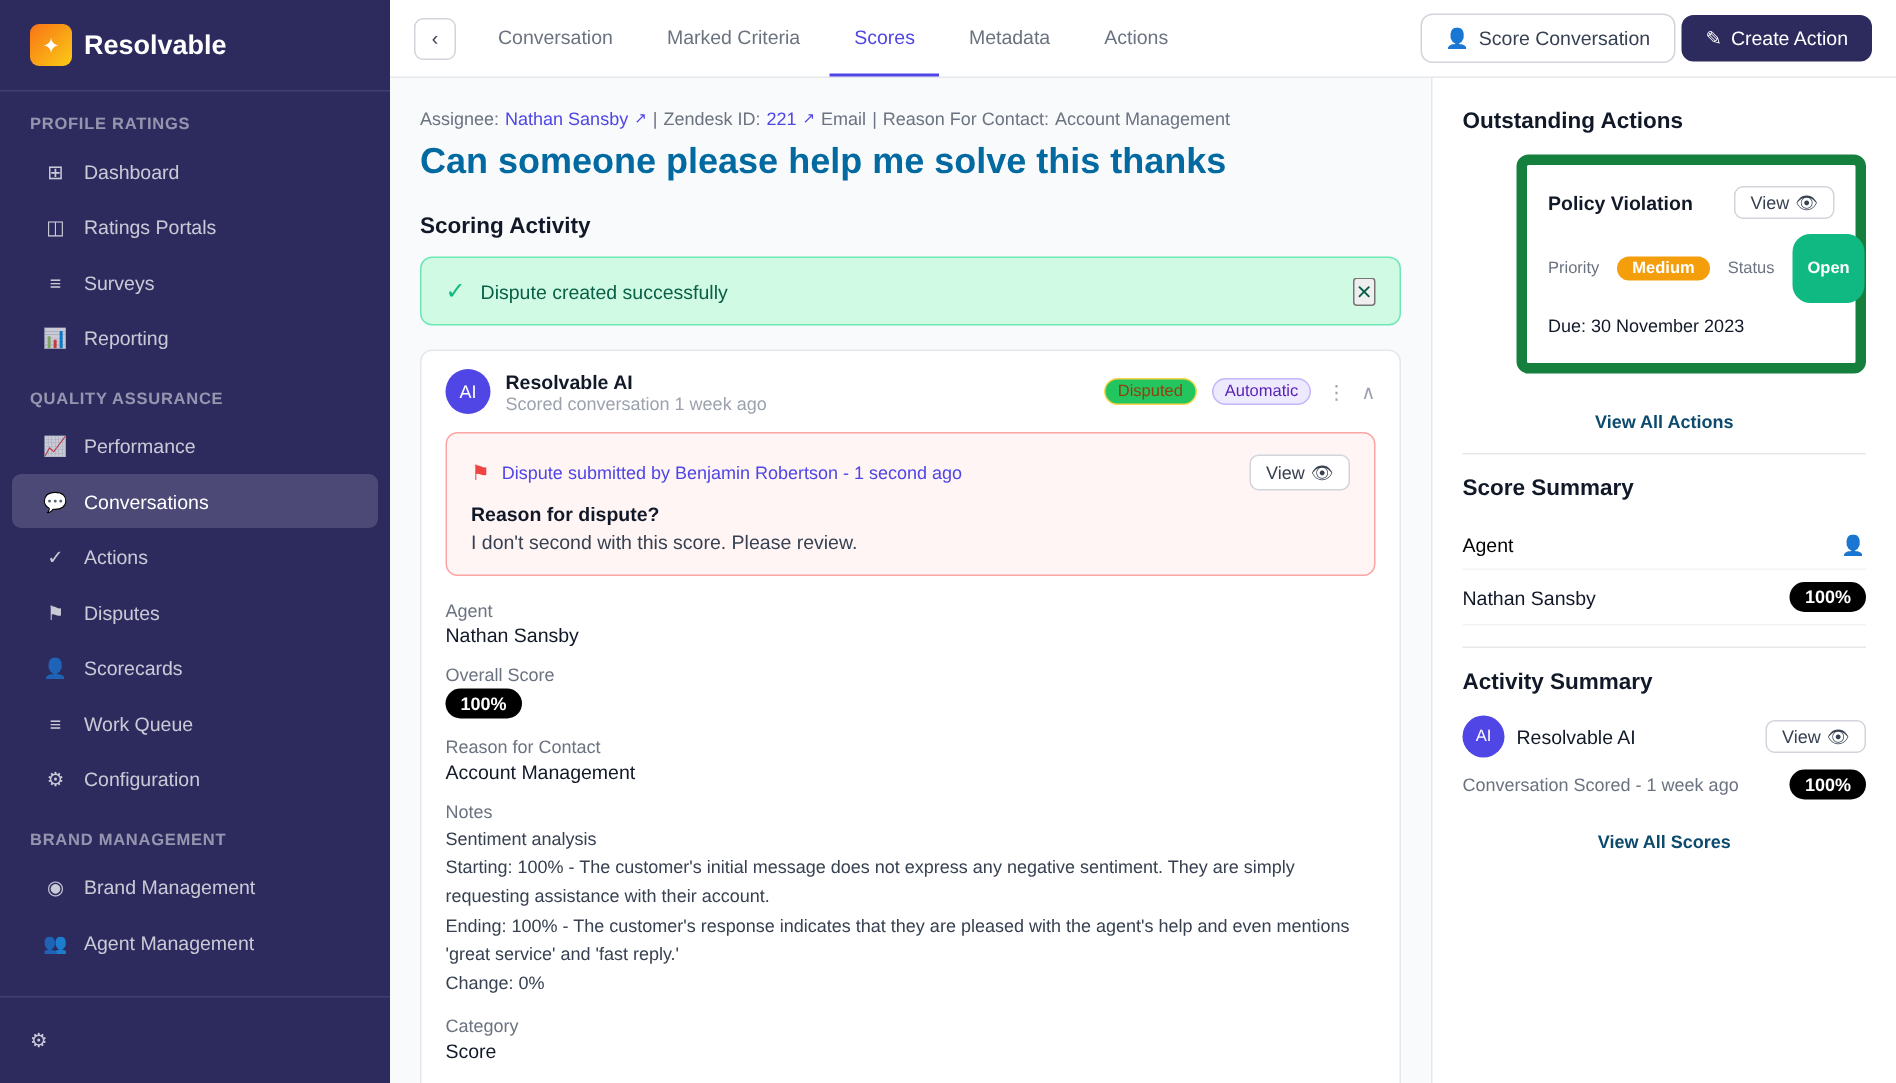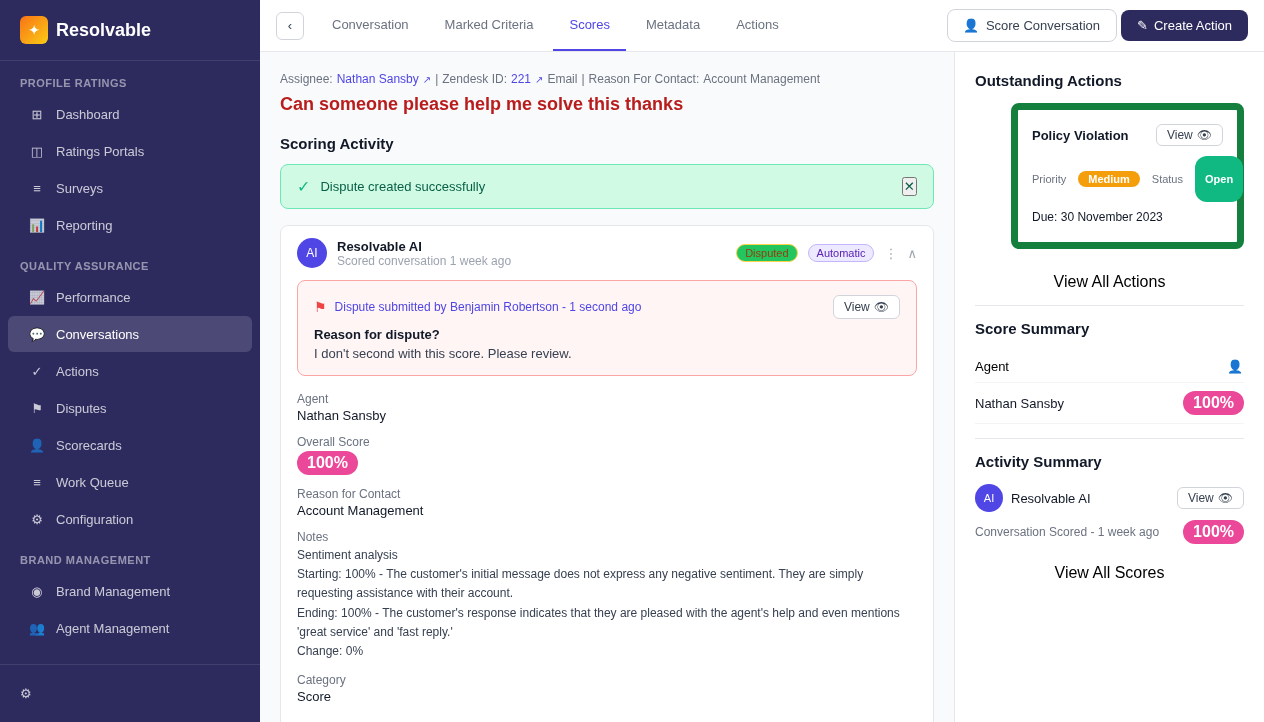--- a/index.html
+++ b/index.html
@@ -32,21 +32,21 @@
     
     .content-area { display: flex; flex: 1; overflow: hidden; background: #f9fafb; }
 
     
     .center-panel { flex: 1; overflow-y: auto; padding: 20px; }
 
     
     .info-row { display: flex; align-items: center; gap: 4px; color: #6b7280; font-size: 12px; margin-bottom: 8px; flex-wrap: wrap; }
     .info-row a { color: #4f46e5; text-decoration: none; }
     .info-row .ext-icon { font-size: 10px; color: #4f46e5; }
-    .conversation-title { font-size: 18px; font-weight: 600; color: #b91c1c; margin-bottom: 20px; }
+    .conversation-title { font-size: 24px; font-weight: 600; color: #0369a1; margin-bottom: 20px; }
 
     
     .section-title { font-size: 15px; font-weight: 600; color: #111827; margin-bottom: 12px; }
     .success-banner { background: #d1fae5; border: 1px solid #6ee7b7; border-radius: 8px; padding: 12px 16px; display: flex; align-items: center; gap: 10px; color: #065f46; font-size: 13px; margin-bottom: 16px; }
     .success-banner .close-btn { margin-left: auto; cursor: pointer; color: #065f46; }
     .success-icon { color: #10b981; font-size: 16px; }
 
     
     .score-row { background: #fff; border: 1px solid #e5e7eb; border-radius: 8px; margin-bottom: 12px; }
     .score-row-header { display: flex; align-items: center; padding: 12px 16px; gap: 10px; }
@@ -66,37 +66,37 @@
     .dispute-submitter { color: #4f46e5; font-size: 12px; }
     .dispute-view-btn { margin-left: auto; background: #fff; border: 1px solid #d1d5db; border-radius: 6px; padding: 4px 10px; font-size: 12px; cursor: pointer; display: flex; align-items: center; gap: 4px; color: #374151; }
     .dispute-reason-label { font-weight: 600; color: #111827; font-size: 13px; margin-bottom: 4px; }
     .dispute-reason-text { color: #374151; font-size: 13px; }
 
     
     .score-details { padding: 0 16px 16px; }
     .detail-row { margin-bottom: 12px; }
     .detail-label { color: #6b7280; font-size: 12px; margin-bottom: 2px; }
     .detail-value { color: #111827; font-size: 13px; }
-    .badge-100 { background: #ec4899; color: #fff; padding: 3px 10px; border-radius: 12px; font-size: 16px; font-weight: 600; display: inline-block; }
+    .badge-100 { background: #000000; color: #fff; padding: 3px 10px; border-radius: 12px; font-size: 12px; font-weight: 600; display: inline-block; }
     .notes-text { color: #374151; font-size: 12px; line-height: 1.6; }
 
     
     .right-panel { width: 310px; background: #fff; border-left: 1px solid #e5e7eb; overflow-y: auto; padding: 20px; flex-shrink: 0; }
     .right-section-title { font-size: 15px; font-weight: 600; color: #111827; margin-bottom: 14px; }
     .action-card { border: 7px solid #15803d; border-radius: 8px; padding: 14px; margin-bottom: 16px; margin-left: 36px; }
     .action-card-title { font-weight: 600; color: #111827; font-size: 13px; margin-bottom: 10px; display: flex; justify-content: space-between; align-items: center; }
     .view-btn { background: #fff; border: 1px solid #d1d5db; border-radius: 6px; padding: 3px 10px; font-size: 12px; cursor: pointer; display: flex; align-items: center; gap: 4px; color: #374151; }
     .priority-row { display: flex; gap: 12px; margin-bottom: 8px; align-items: center; }
     .priority-label { font-size: 11px; color: #6b7280; }
     .badge-medium { background: #f59e0b; color: #fff; padding: 2px 10px; border-radius: 12px; font-size: 11px; font-weight: 600; }
     .badge-open { background: #10b981; color: #fff; padding: 17px 10px; border-radius: 12px; font-size: 11px; font-weight: 600; }
     .due-row { font-size: 12px; color: #6b7280; margin-bottom: 4px; }
     .due-row span { color: #111827; }
     .view-all-link { text-align: center; padding-top: 8px; }
-    .view-all-link a { color: #000000; font-size: 16px; text-decoration: none; cursor: pointer; }
+    .view-all-link a { color: #0c4a6e; font-size: 12px; text-decoration: none; cursor: pointer; font-weight: bold; }
     .divider { border: none; border-top: 1px solid #e5e7eb; margin: 14px 0; }
     .score-summary-row { display: flex; justify-content: space-between; align-items: center; padding: 8px 0; border-bottom: 1px solid #f3f4f6; }
     .agent-name { font-size: 13px; color: #111827; }
     .activity-row { display: flex; align-items: center; gap: 8px; margin-bottom: 8px; }
     .activity-avatar { width: 28px; height: 28px; background: #4f46e5; border-radius: 50%; display: flex; align-items: center; justify-content: center; color: #fff; font-size: 11px; }
     .activity-name { font-size: 13px; font-weight: 500; color: #111827; flex: 1; }
     .activity-detail { display: flex; justify-content: space-between; align-items: center; font-size: 12px; color: #6b7280; }
   </style>
 </head>
 <body>

